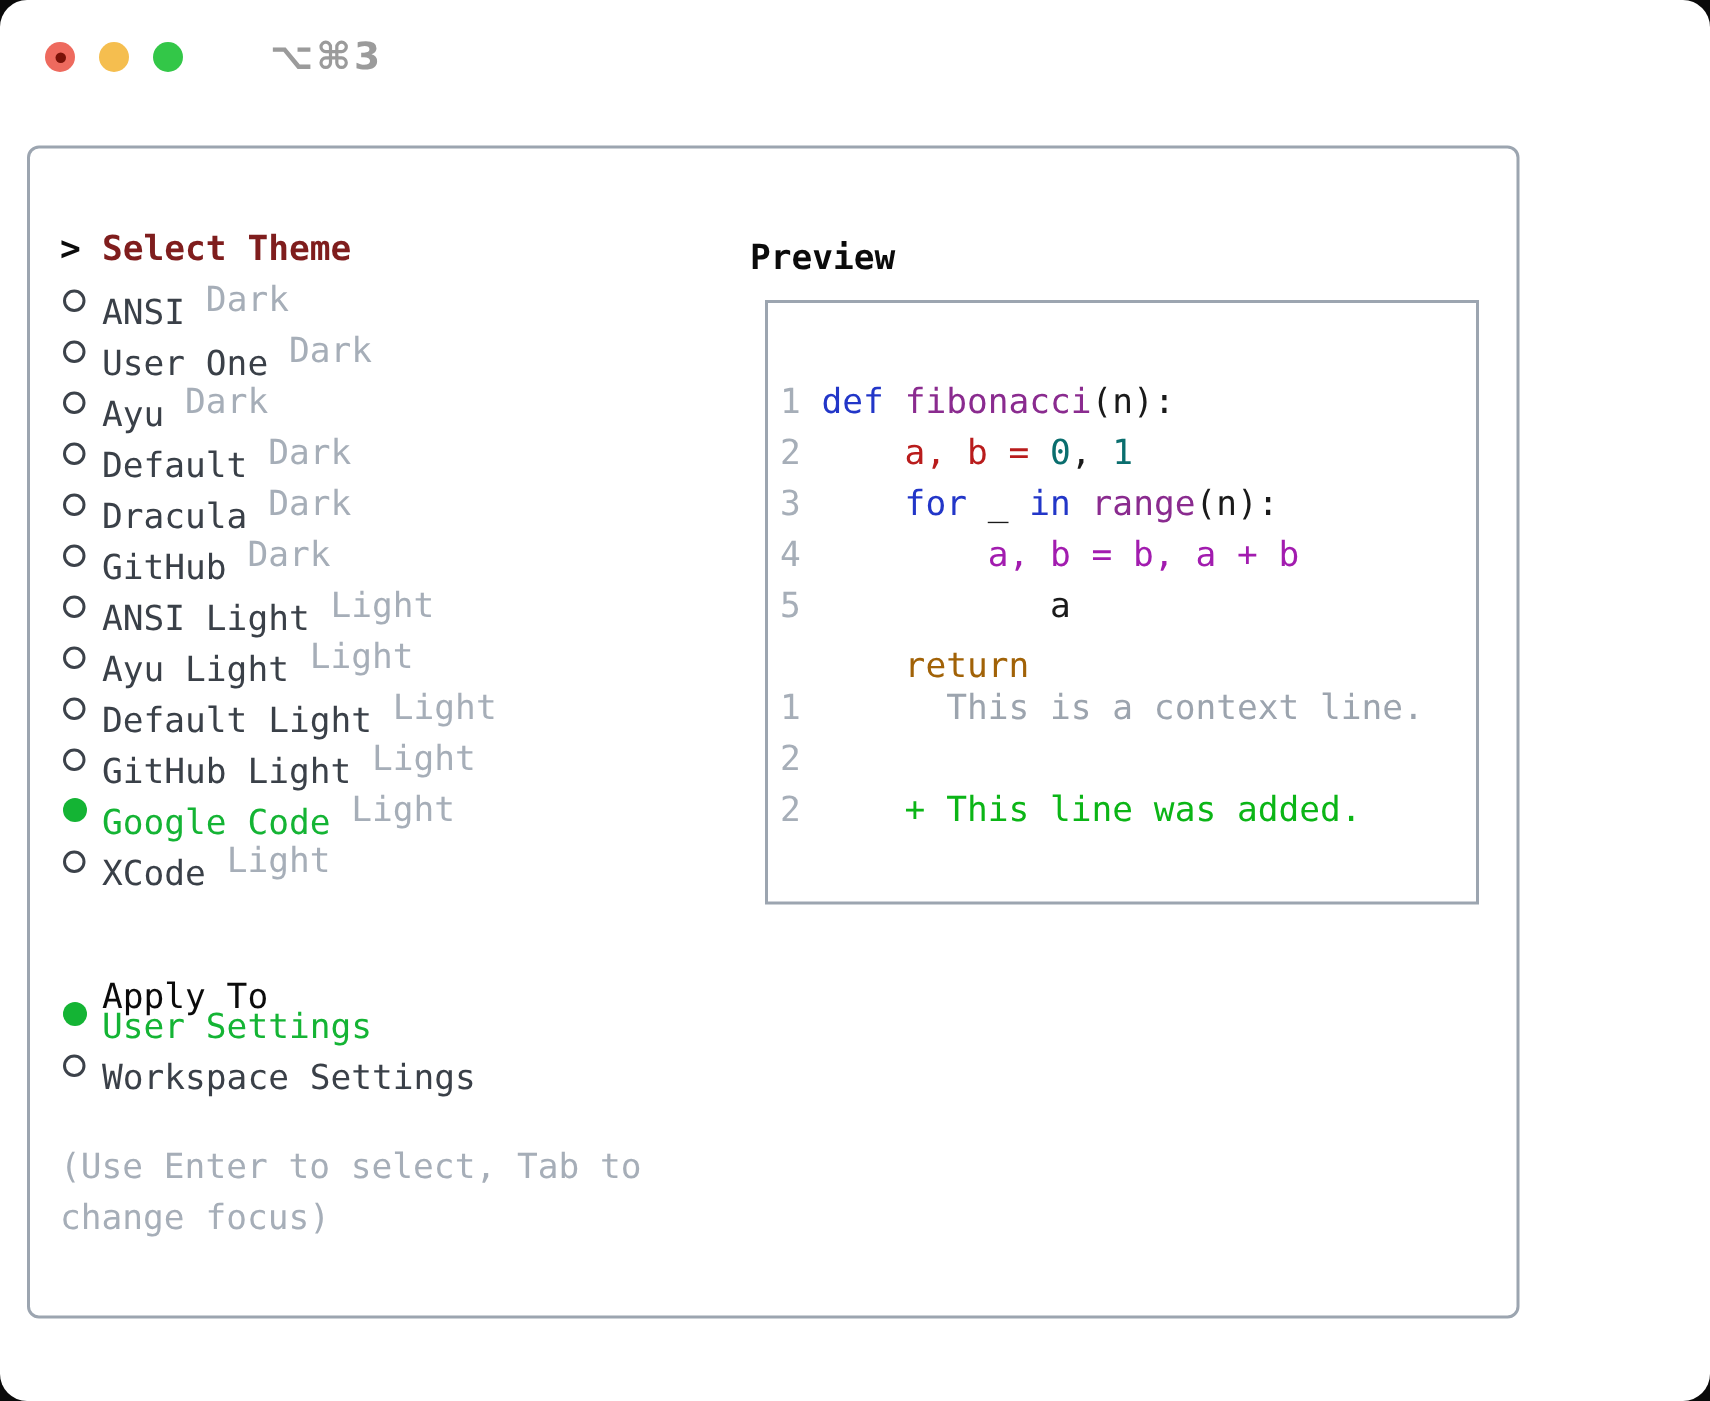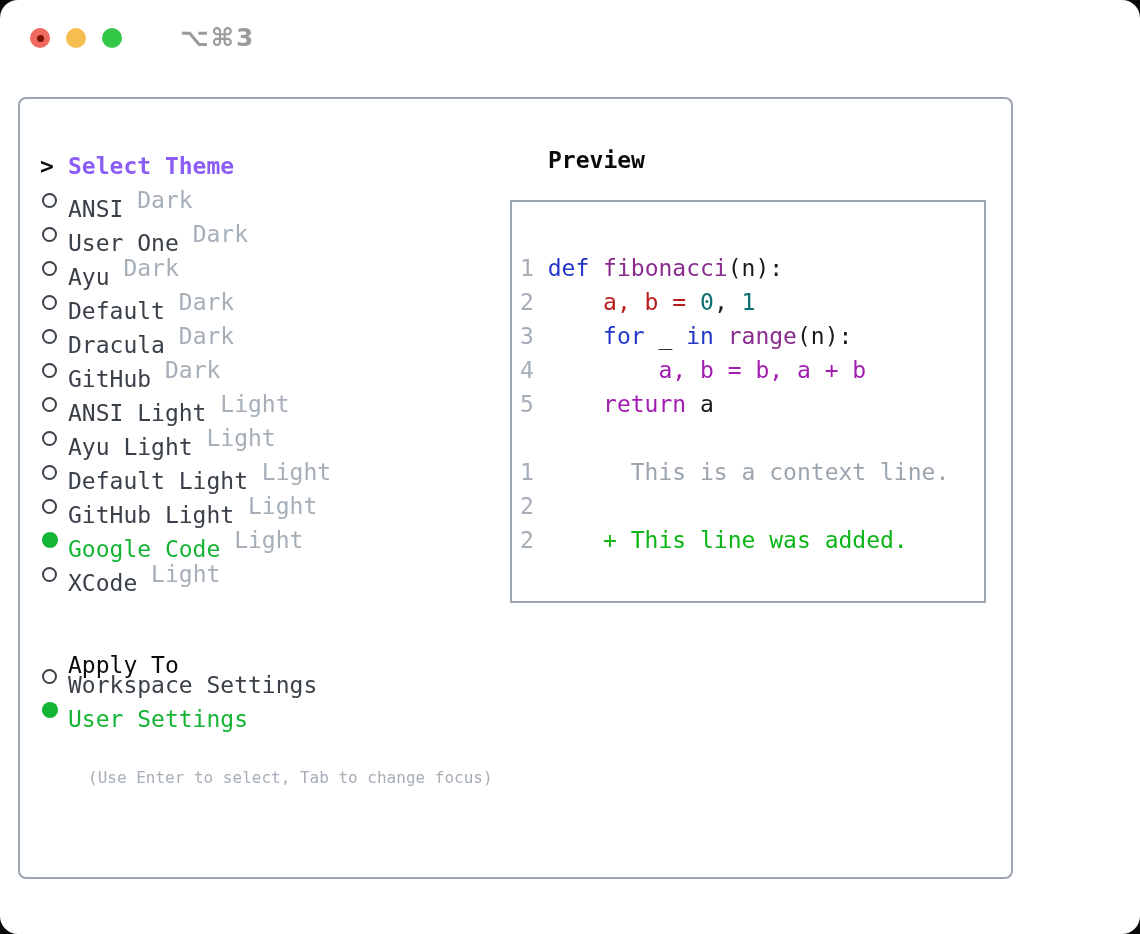--- a/index.html
+++ b/index.html
@@ -51,33 +51,33 @@
     width:28px;flex:0 0 28px;display:flex;align-items:center;
   }
   .caret{font-weight:700;color:#0b0b0b;}
   .radio{
     width:11px;height:11px;border:2.5px solid #3c424a;border-radius:50%;
     margin-left:2px;box-sizing:content-box;
   }
   .radio.sel{
     width:16px;height:16px;border:none;background:var(--green);margin-left:2px;
   }
-  .hdr{font-weight:700;color:#8b5cf6;}
+  .hdr{font-weight:700;color:#7f1d1d;}
   .subhdr{color:#0b0b0b;margin-top:46px;}
   .tname{color:var(--text-dark);margin-top:17px;}
   .tname.sel{color:var(--green);}
   .tvariant{color:var(--muted);text-align:right;}
   .hint{
-    margin-top:0;width:420px;font-size:16px;line-height:34px;
-    color:var(--muted);white-space:normal;margin-left:48px;
+    margin-top:0;width:420px;font-size:23px;line-height:34px;
+    color:var(--muted);white-space:normal;
   }
   
   .preview-label{
-    position:absolute;left:480px;top:44px;height:34px;line-height:34px;
-    font-size:23px;font-weight:700;color:#0b0b0b;margin-left:48px;
+    position:absolute;left:480px;top:56px;height:34px;line-height:34px;
+    font-size:23px;font-weight:700;color:#0b0b0b;
   }
   .preview-box{
     position:absolute;left:490px;top:101px;width:476px;height:403px;
     border:2px solid var(--border);background:#fff;box-sizing:border-box;
     padding:49px 0 0 8px;overflow:hidden;
   }
   .pline{
     display:flex;height:34px;font-size:23px;line-height:34px;white-space:pre;
   }
   .ln{
@@ -127,38 +127,38 @@
         </div>
 
       <div class="row blank"></div>
 
       <div class="row">
         <span class="marker"></span>
         <span class="subhdr">Apply To</span>
       </div>
 
       <div>
+          <div class="row"><span class="marker"><span class="radio sel"></span></span><span class="tname sel">User Settings</span></div>
           <div class="row"><span class="marker"><span class="radio"></span></span><span class="tname">Workspace Settings</span></div>
-          <div class="row"><span class="marker"><span class="radio sel"></span></span><span class="tname sel">User Settings</span></div>
         </div>
 
       <div class="row blank"></div>
 
       <div class="hint">(Use Enter to select, Tab to change focus)</div>
     </div>
 
     <div class="preview-label">Preview</div>
 
     <div class="preview-box">
       <div>
           <div class="pline"><span class="ln">1</span><span class="codeseg" style="color: rgb(34, 54, 200);">def</span><span class="codeseg" style="color: rgb(26, 26, 26);"> </span><span class="codeseg" style="color: rgb(138, 43, 143);">fibonacci</span><span class="codeseg" style="color: rgb(26, 26, 26);">(n):</span></div>
           <div class="pline"><span class="ln">2</span><span class="codeseg" style="color: #b91c1c;">    a, b = </span><span class="codeseg" style="color: rgb(10, 110, 110);">0</span><span class="codeseg" style="color: rgb(26, 26, 26);">, </span><span class="codeseg" style="color: rgb(10, 110, 110);">1</span></div>
           <div class="pline"><span class="ln">3</span><span class="codeseg" style="color: rgb(26, 26, 26);">    </span><span class="codeseg" style="color: rgb(34, 54, 200);">for</span><span class="codeseg" style="color: rgb(26, 26, 26);"> _ </span><span class="codeseg" style="color: rgb(34, 54, 200);">in</span><span class="codeseg" style="color: rgb(26, 26, 26);"> </span><span class="codeseg" style="color: rgb(138, 43, 143);">range</span><span class="codeseg" style="color: rgb(26, 26, 26);">(n):</span></div>
           <div class="pline"><span class="ln">4</span><span class="codeseg" style="color: #a21caf;">        a, b = b, a + b</span></div>
-          <div class="pline"><span class="ln">5</span><span class="codeseg" style="color: rgb(26, 26, 26);">    </span><span class="codeseg" style="color: #a21caf;">return</span><span class="codeseg" style="color: rgb(26, 26, 26);"> a</span></div>
+          <div class="pline"><span class="ln">5</span><span class="codeseg" style="color: rgb(26, 26, 26);">    </span><span class="codeseg" style="color: #a16207; margin-top: 40px;">return</span><span class="codeseg" style="color: rgb(26, 26, 26);"> a</span></div>
         </div>
       <div class="pline"><span> </span></div>
       <div>
           <div class="pline"><span class="ln">1</span><span class="codeseg diff-context">      This is a context line.</span></div>
           <div class="pline"><span class="ln">2</span></div>
           <div class="pline"><span class="ln">2</span><span class="codeseg diff-added">    + This line was added.</span></div>
         </div>
     </div>
 
   </div>

